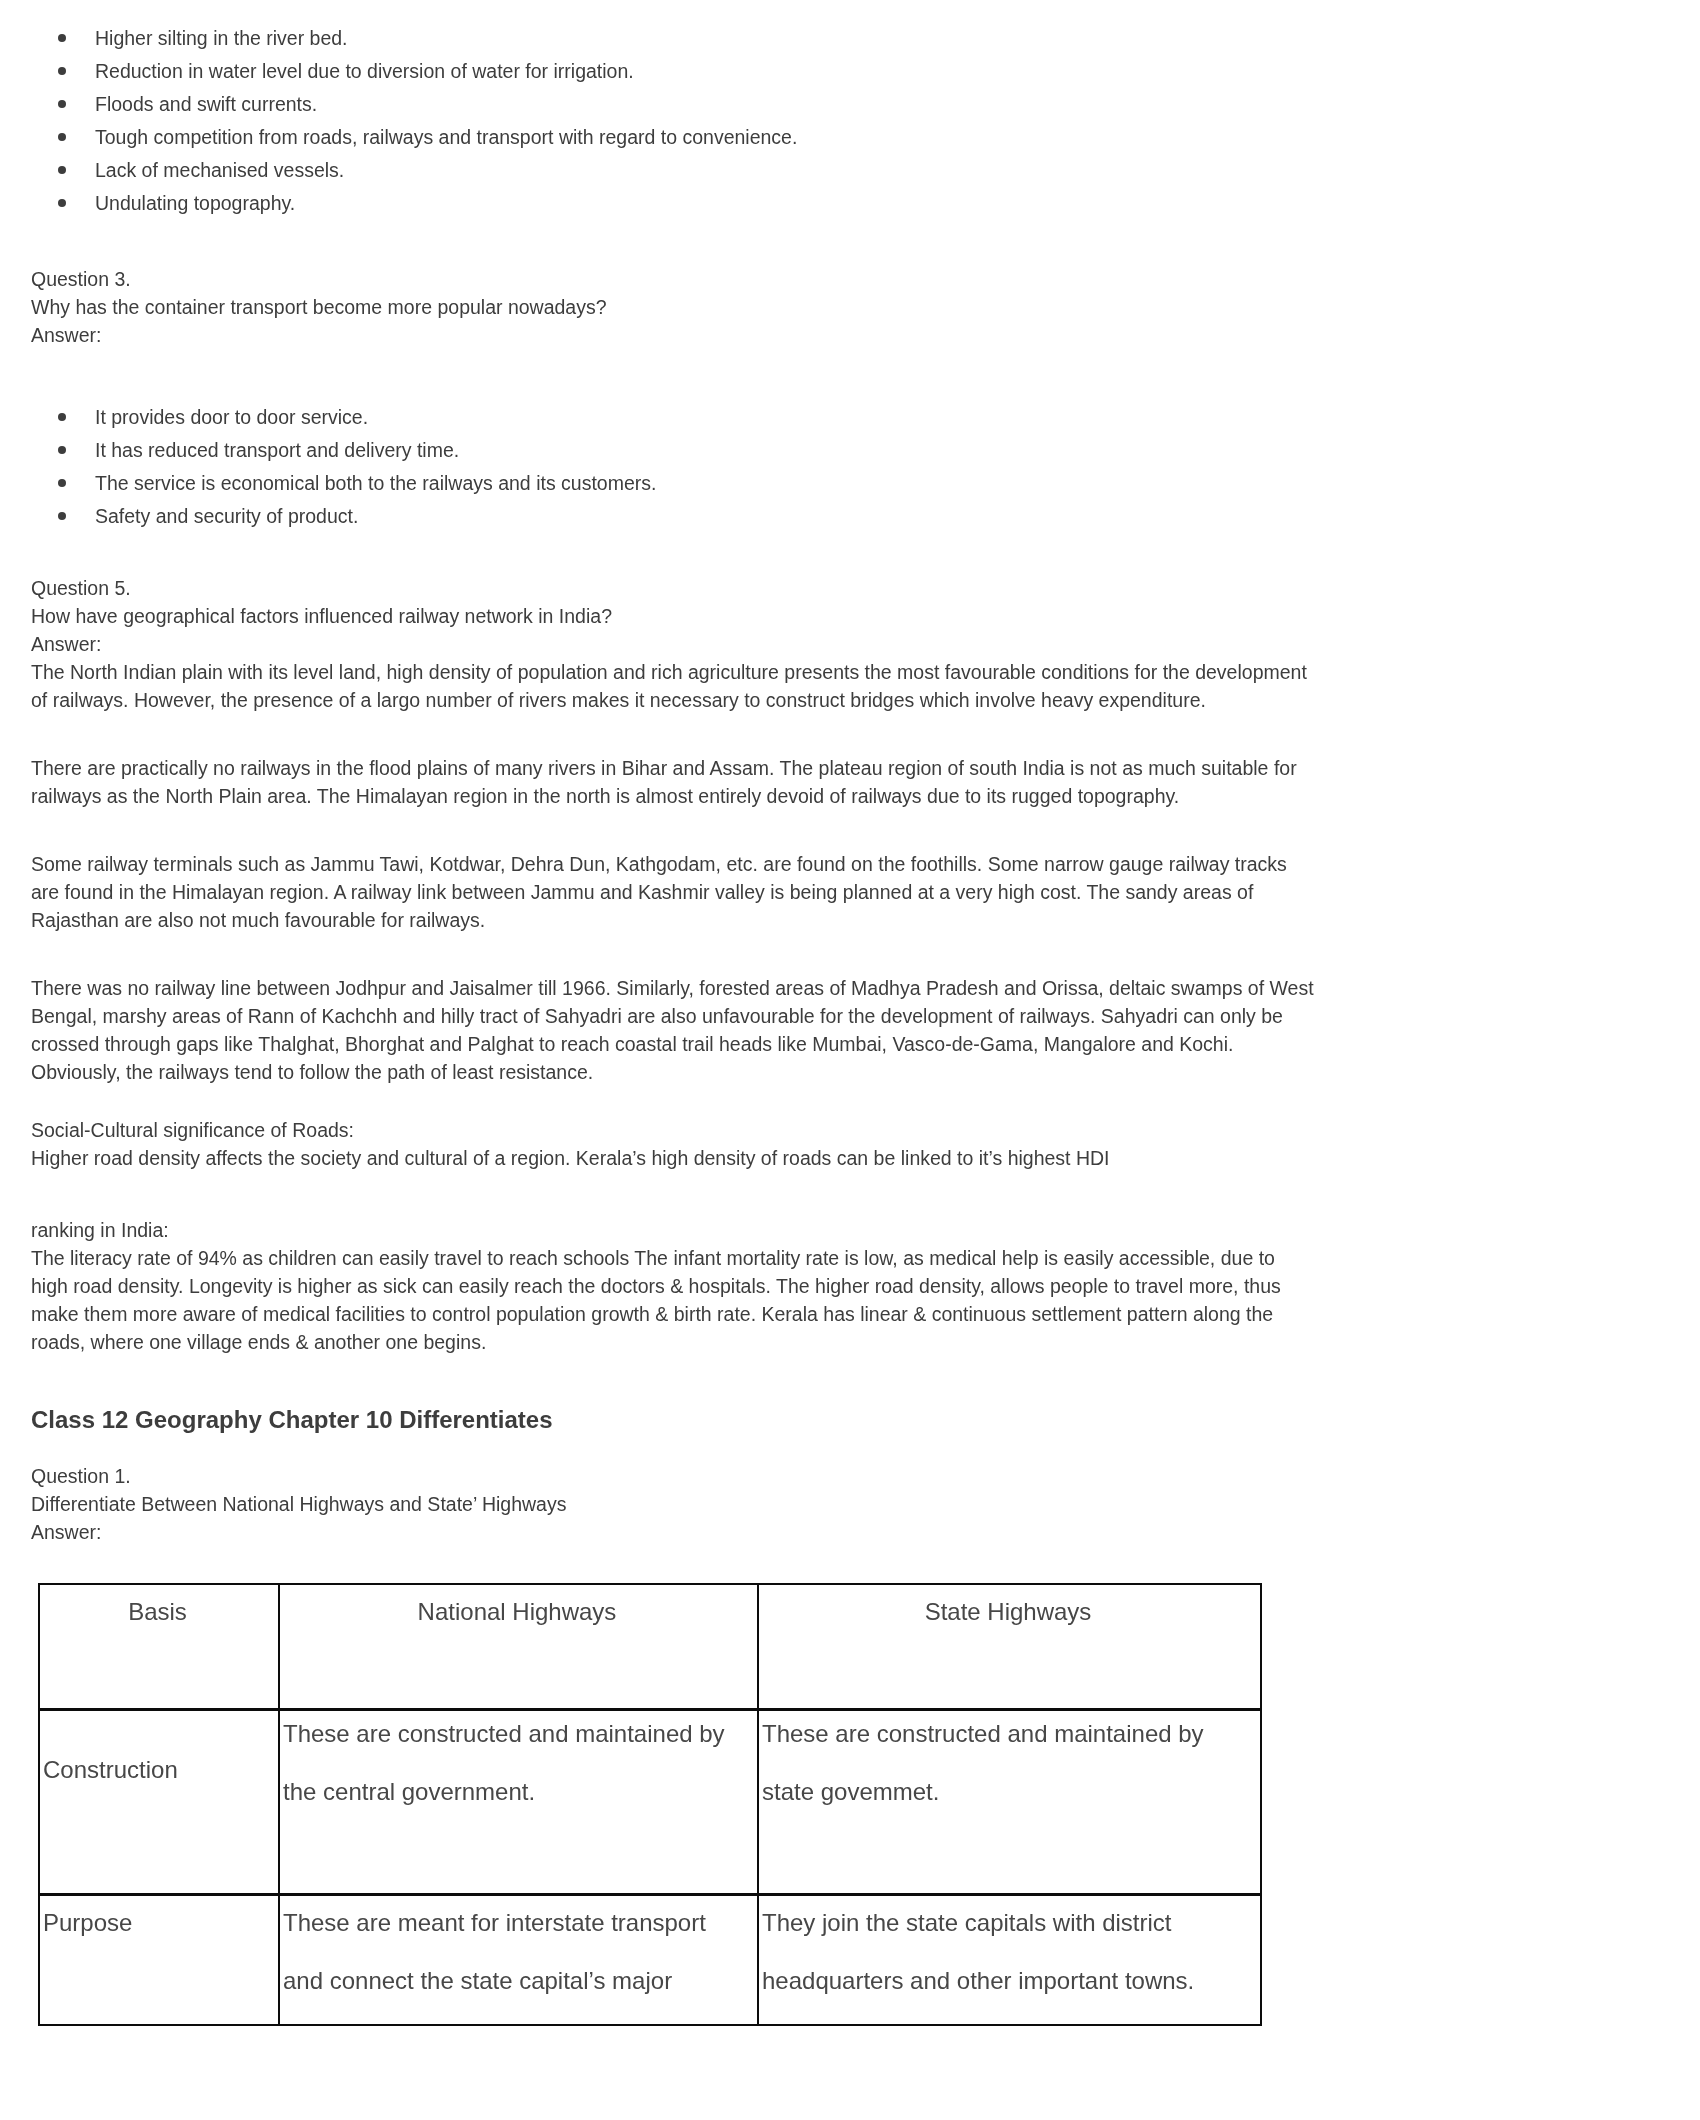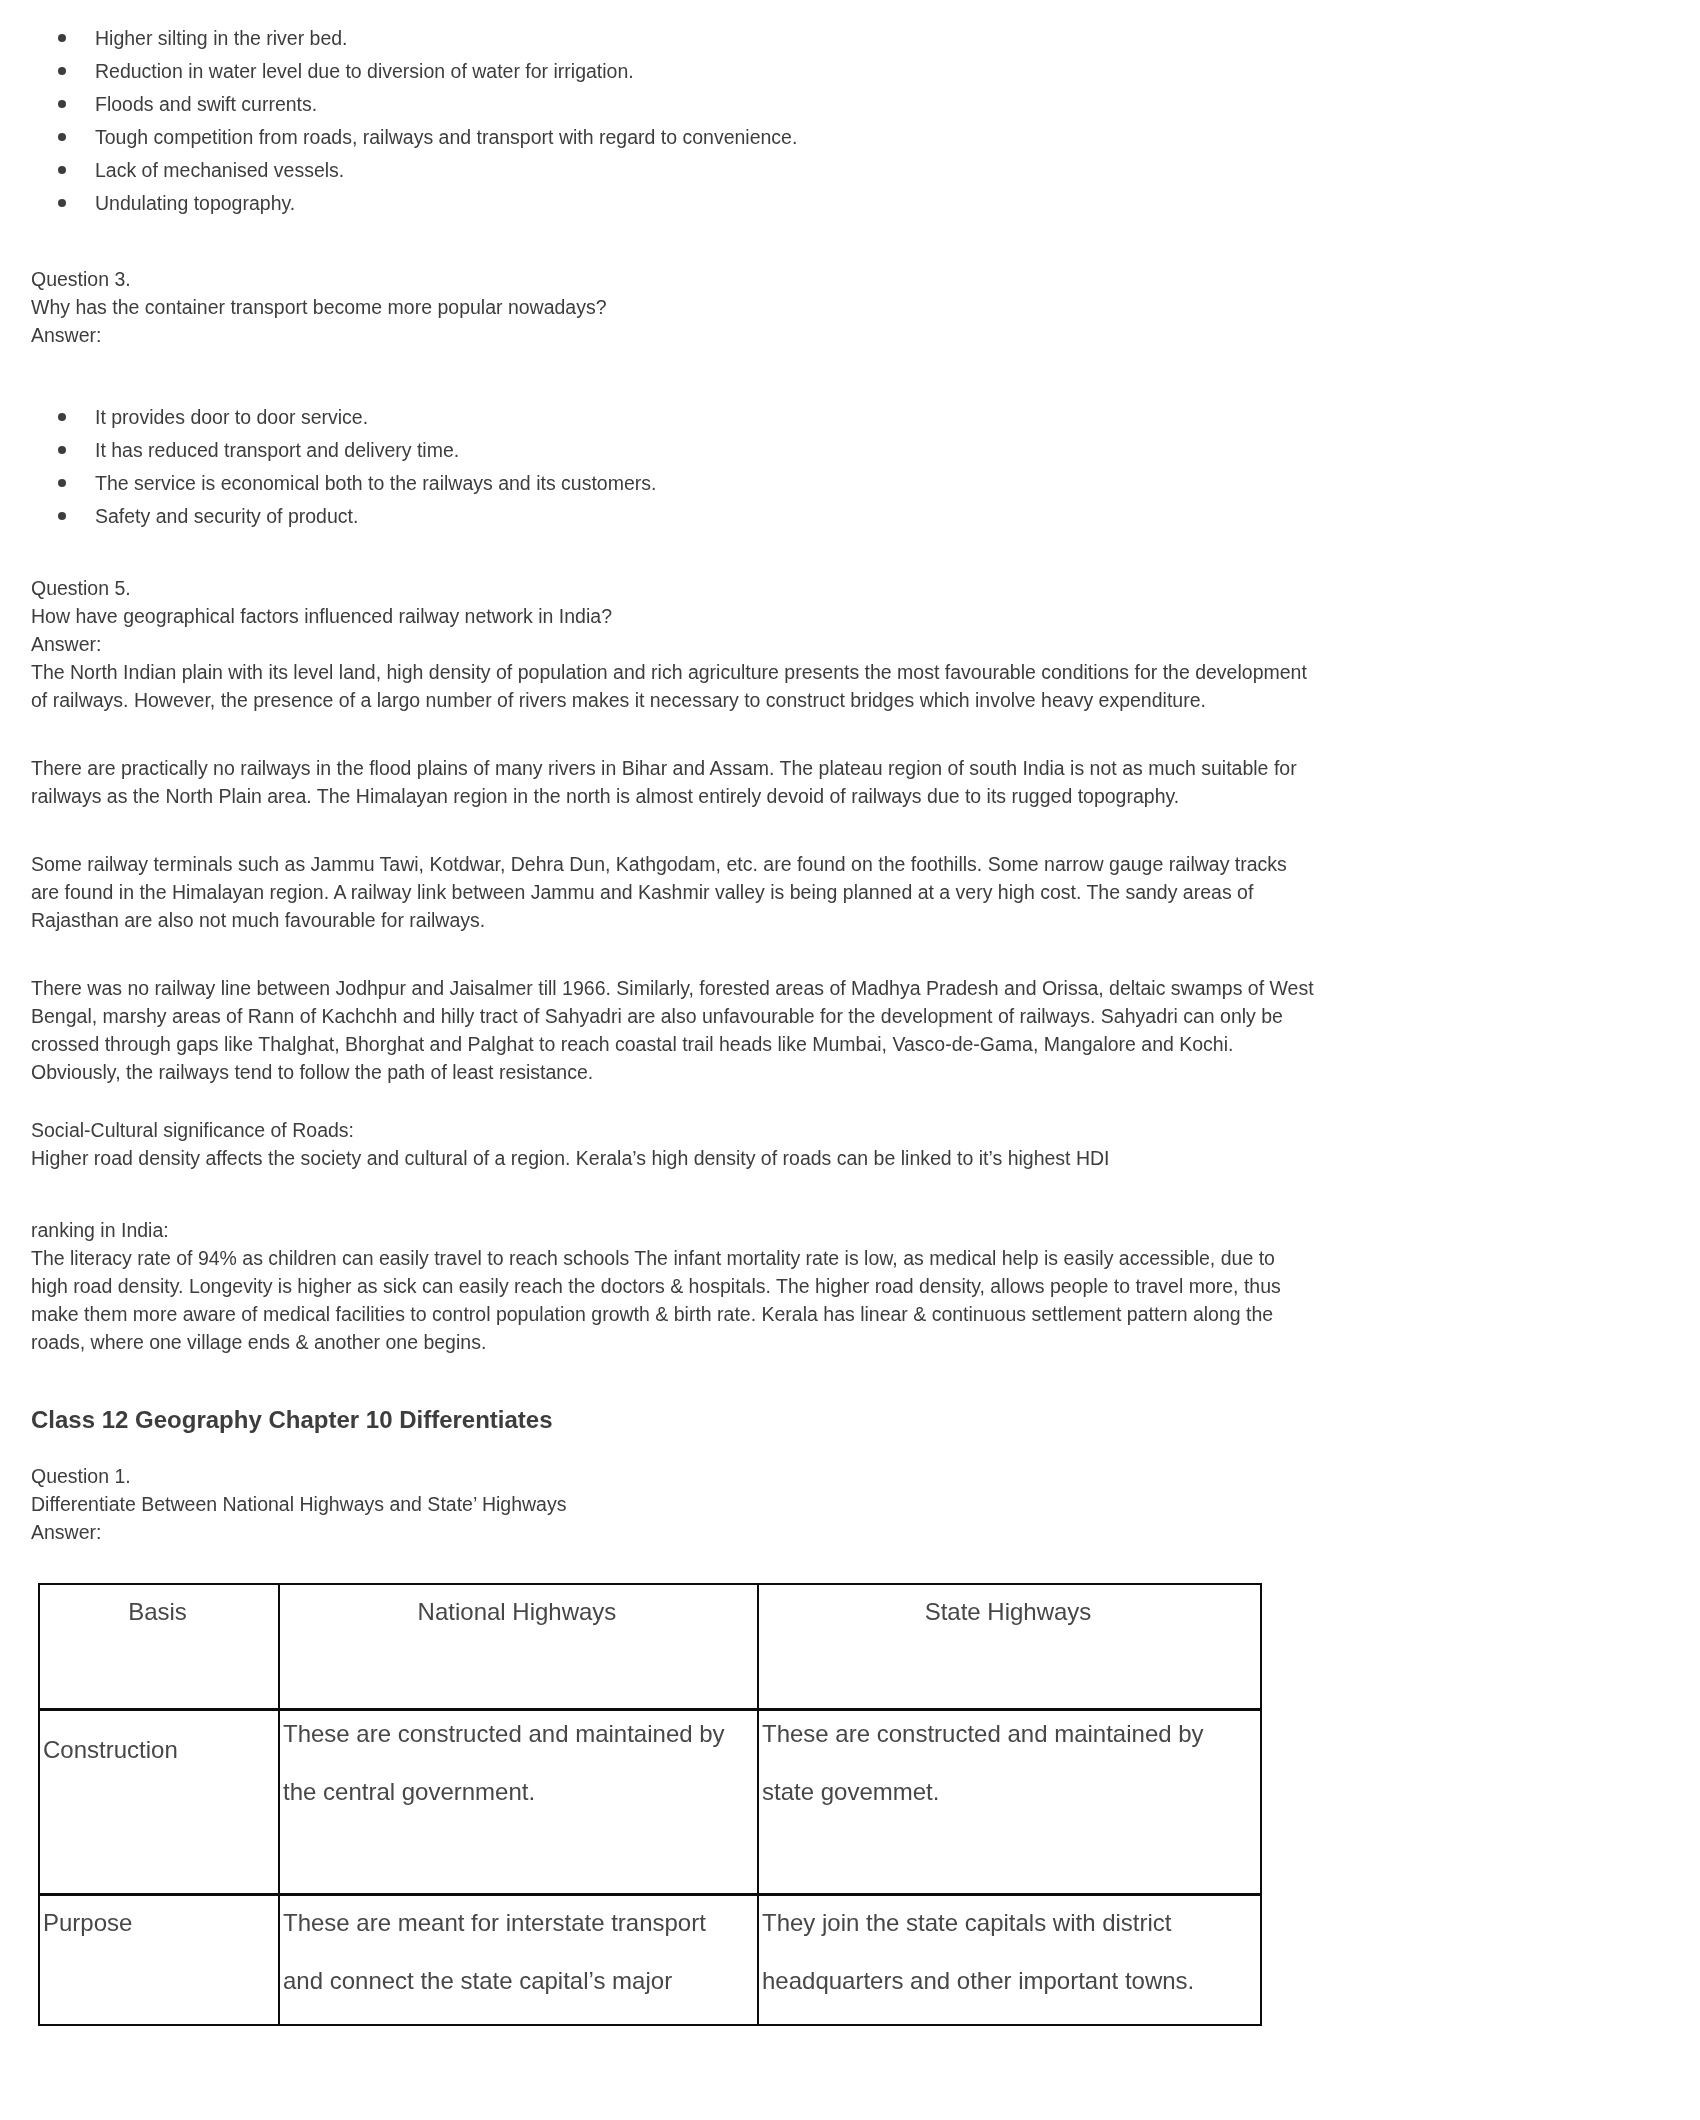--- a/index.html
+++ b/index.html
@@ -85,21 +85,21 @@
     height:185px;
     border-bottom-width:3px;
     padding-top:8px;
   }
   table.diff-table tr.row-purpose td{
     height:128px;
     padding-top:12px;
     border-radius:31px;
   }
   table.diff-table td.basis{padding-left:3px;}
-  table.diff-table tr.row-construction td.basis{padding-top:24px;}
+  table.diff-table tr.row-construction td.basis{padding-top:44px;}
   table.diff-table tr.row-purpose td.basis{padding-top:12px;}
   table.diff-table td p{margin:0 0 29px 0;}
 </style>
 </head>
 <body>
 
 <div class="page">
 
   <ul class="bullets first">
     <li>Higher silting in the river bed.</li>

